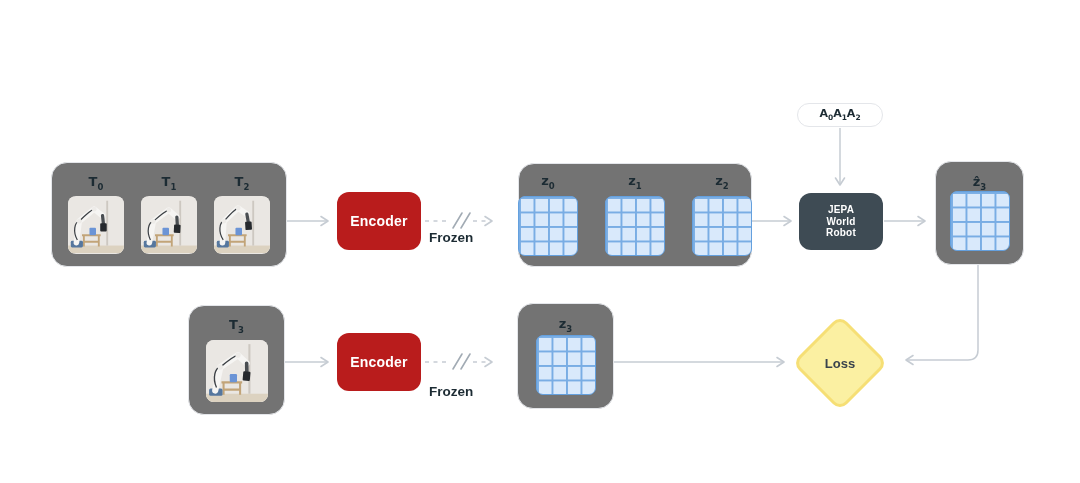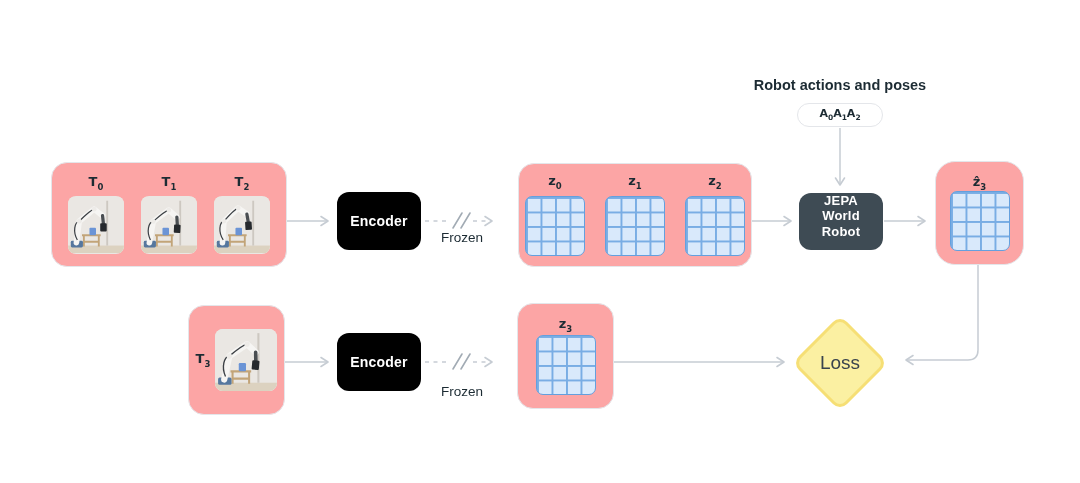--- a/index.html
+++ b/index.html
@@ -1,74 +1,74 @@
 <!DOCTYPE html>
 <html><head>
 <meta charset="utf-8">
 <style>
   html,body{margin:0;padding:0;background:#fff;}
   .stage{position:relative;width:1080px;height:483px;background:#fff;overflow:hidden;
          font-family:"Liberation Sans",sans-serif;color:#1C2B33;}
   .overlay{position:absolute;left:0;top:0;width:1080px;height:483px;pointer-events:none;}
 
   
-  .box{position:absolute;background:#fca5a5;border:1.5px solid #E4E6EA;border-radius:16px;
+  .box{position:absolute;background:#737373;border:1.5px solid #E4E6EA;border-radius:16px;
        display:flex;align-items:center;justify-content:center;}
 
   .mlabel{font-family:"DejaVu Sans","Liberation Sans",sans-serif;font-weight:700;font-size:13px;
           color:#1C2B33;line-height:1;}
   .mlabel sub{font-size:8.5px;font-weight:700;}
 
   
   .frames{left:51px;top:162px;width:234px;height:103px;gap:17px;}
   .fcol{display:flex;flex-direction:column;align-items:center;gap:5px;}
   .imgwrap{width:56px;height:58px;border-radius:8px;overflow:hidden;background:#EAE7E3;}
   .imgwrap svg{display:block;width:100%;height:100%;}
   #robot-scene .arm{transform-box:view-box;transform-origin:10px 48px;transform:rotate(var(--tilt,0deg));}
   .v2{--tilt:3deg;} .v3{--tilt:-3.5deg;} .v4{--tilt:5deg;}
 
   
-  .encoder{position:absolute;width:84px;height:58px;background:#000000;border-radius:12px;
+  .encoder{position:absolute;width:84px;height:58px;background:#b91c1c;border-radius:12px;
            display:flex;align-items:center;justify-content:center;color:#fff;
            font-weight:700;font-size:14px;letter-spacing:.2px;}
   .enc-top{left:337px;top:192px;} .enc-bot{left:337px;top:333px;}
 
-  .frozen{position:absolute;width:66px;text-align:center;font-weight:400;font-size:13.5px;color:#1C2B33;}
+  .frozen{position:absolute;width:66px;font-weight:700;font-size:13.5px;color:#1C2B33;}
   .f-top{left:429px;top:230px;} .f-bot{left:429px;top:384px;}
 
   
-  .latents{left:518px;top:163px;width:232px;height:102px;gap:20px;}
+  .latents{left:518px;top:163px;width:232px;height:102px;gap:27px;}
   .grid{width:60px;height:60px;background-color:#D9E9FB;border:1.5px solid #64A0DE;border-radius:7px;
         background-image:linear-gradient(#79ADE4 1.5px,transparent 1.5px),
                          linear-gradient(90deg,#79ADE4 1.5px,transparent 1.5px);
         background-size:25% 25%;box-sizing:border-box;}
-  .zhat{left:935px;top:161px;width:87px;height:102px;flex-direction:column;border-radius:20px;}
+  .zhat{left:935px;top:161px;width:87px;height:102px;flex-direction:column;}
   .z3box{left:517px;top:303px;width:95px;height:104px;flex-direction:column;gap:2px;}
-  .t3box{left:188px;top:305px;width:95px;height:108px;gap:5px;}
+  .t3box{left:188px;top:305px;width:95px;height:108px;flex-direction:column;gap:5px;}
   .t3box .imgwrap{width:62px;height:62px;}
 
   
   .jepa{position:absolute;left:799px;top:193px;width:84px;height:57px;background:#3E4B54;
-        border-radius:12px;display:flex;flex-direction:column;align-items:center;
-        color:#fff;font-weight:700;font-size:13px;line-height:1.18;letter-spacing:.2px;}
+        border-radius:12px;display:flex;flex-direction:column;align-items:center;justify-content:center;
+        color:#fff;font-weight:700;font-size:10px;line-height:1.18;letter-spacing:.2px;}
 
   
   .title{position:absolute;left:740px;top:77px;width:200px;text-align:center;
          font-weight:700;font-size:14.5px;color:#1C2B33;}
   .abox{position:absolute;left:797px;top:103px;width:86px;height:24px;background:#fff;
         border:1.5px solid #E4E6EA;border-radius:12px;display:flex;align-items:center;
         justify-content:center;box-sizing:border-box;}
   .abox .mlabel{font-size:11px;} .abox .mlabel sub{font-size:7.5px;}
 
   
   .loss{position:absolute;left:806px;top:329px;width:68px;height:68px;}
   .loss-shape{position:absolute;inset:0;background:#FBF0A2;border:3px solid #F6DF75;
               border-radius:10px;transform:rotate(45deg);box-sizing:border-box;}
   .loss-label{position:absolute;inset:0;display:flex;align-items:center;justify-content:center;
-              font-weight:400;font-size:19px;color:#39434D;text-align:right;}
+              font-weight:700;font-size:13px;color:#39434D;text-align:right;}
 </style>
 </head>
 <body>
 
 <div class="stage">
 
   <svg class="overlay" viewBox="0 0 1080 483" xmlns="http://www.w3.org/2000/svg">
     <defs>
       <marker id="chev" markerWidth="12" markerHeight="12" refX="8" refY="6" orient="auto" markerUnits="userSpaceOnUse">
         <path d="M2,1.5 L9,6 L2,10.5" fill="none" stroke="#C6CCD3" stroke-width="1.6" stroke-linecap="round" stroke-linejoin="round"></path>
@@ -108,21 +108,20 @@
       <path d="M473,362 L491,362" stroke-dasharray="4 4.5" marker-end="url(#chev)"></path>
       <path d="M613,362 L783,362" marker-end="url(#chev)"></path>
       <path d="M978,264 L978,350 Q978,360 968,360 L907,360" marker-end="url(#chev)"></path>
     </g>
     <g stroke="#A2ABB4" stroke-width="1.6" stroke-linecap="round" fill="none">
       <path d="M453,228 L462,213 M461,228 L470,213"></path>
       <path d="M453,369 L462,354 M461,369 L470,354"></path>
     </g>
   </svg>
 
-  <div class="title">Robot actions and poses</div>
   <div class="abox">
     <span class="mlabel"><span>A</span><sub>0</sub></span>
     <span class="mlabel"><span>A</span><sub>1</sub></span>
     <span class="mlabel"><span>A</span><sub>2</sub></span>
   </div>
 
   <div class="box frames">
     <div class="fcol">
       <span class="mlabel"><span>T</span><sub>0</sub></span>
       <div class="imgwrap v1">

